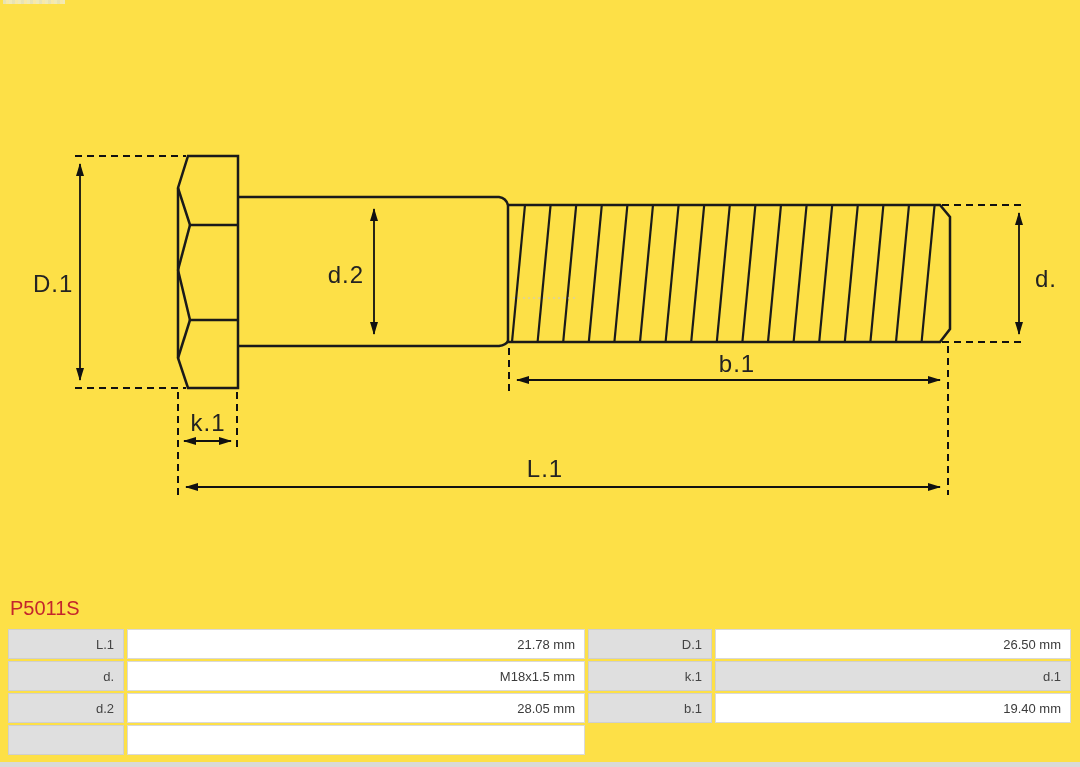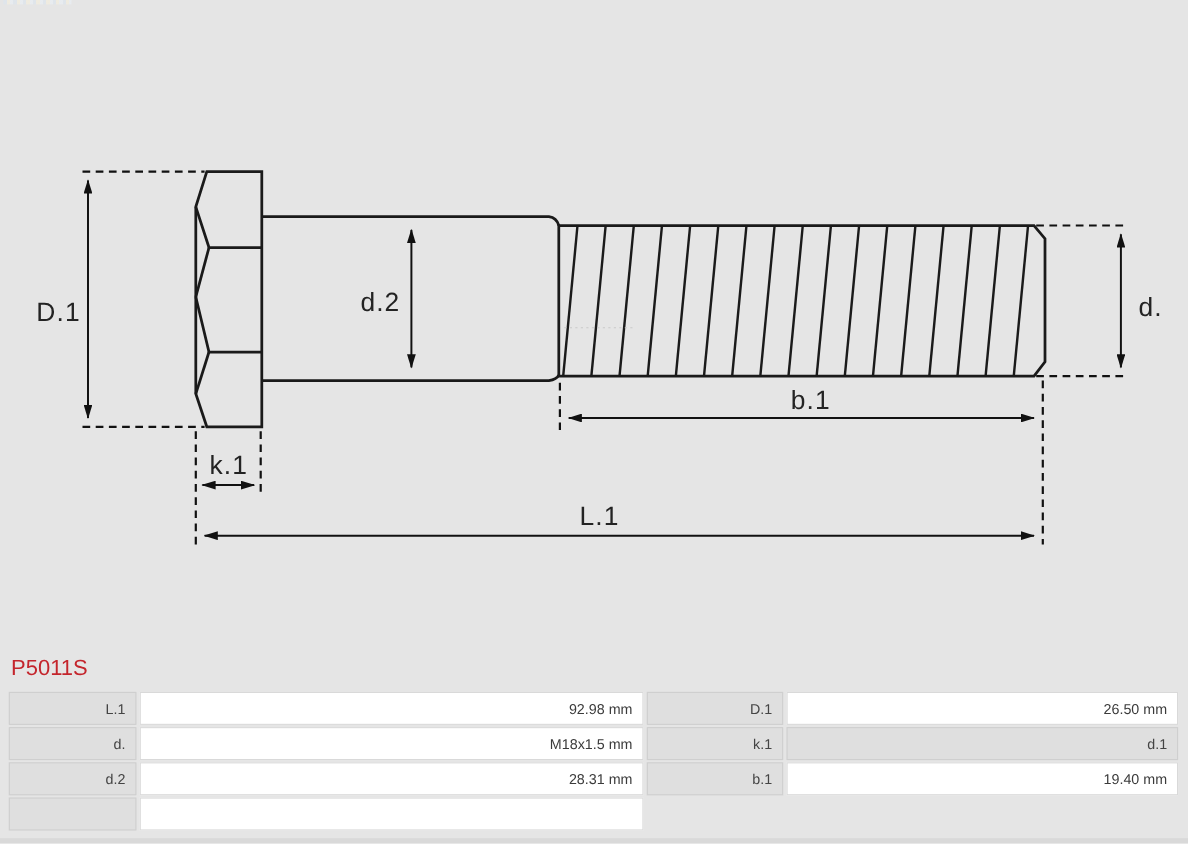--- a/index.html
+++ b/index.html
@@ -1,19 +1,19 @@
 <!DOCTYPE html>
 <html><head>
 <meta charset="utf-8">
 <style>
   html,body{margin:0;padding:0;background:#fff;}
   .page{
     position:relative;
     width:1080px;height:767px;
-    background:#e5e5e5;
+    background:#fde047;
     font-family:"Liberation Sans", sans-serif;
     overflow:hidden;
   }
   
   .edge-artifact{
     position:absolute;left:3px;top:0;width:62px;height:4px;
     background:repeating-linear-gradient(90deg,#dce5ee 0 3px,#f4eedd 3px 6px,#e9eff5 6px 9px);
     opacity:.65;
   }
   .diagram-svg{position:absolute;left:0;top:0;}
@@ -122,31 +122,31 @@
     <text class="dim-label" x="737" y="372" text-anchor="middle">b.1</text>
     <text class="dim-label" x="208" y="431" text-anchor="middle">k.1</text>
     <text class="dim-label" x="545" y="477" text-anchor="middle">L.1</text>
   </svg>
 
   <div class="part-number">P5011S</div>
 
   <div class="spec-table">
 
     <div class="cell label">L.1</div>
-    <div class="cell">92.98 mm</div>
+    <div class="cell">21.78 mm</div>
     <div class="cell label">D.1</div>
     <div class="cell">26.50 mm</div>
 
     <div class="cell label">d.</div>
     <div class="cell">M18x1.5 mm</div>
     <div class="cell label">k.1</div>
 
     <div class="cell label">d.1</div>
     <div class="cell label">d.2</div>
-    <div class="cell">28.31 mm</div>
+    <div class="cell">28.05 mm</div>
 
     <div class="cell label">b.1</div>
     <div class="cell">19.40 mm</div>
     <div class="cell label"></div>
     <div class="cell"></div>
   </div>
 
   <div class="bottom-strip"></div>
 
 </div>

